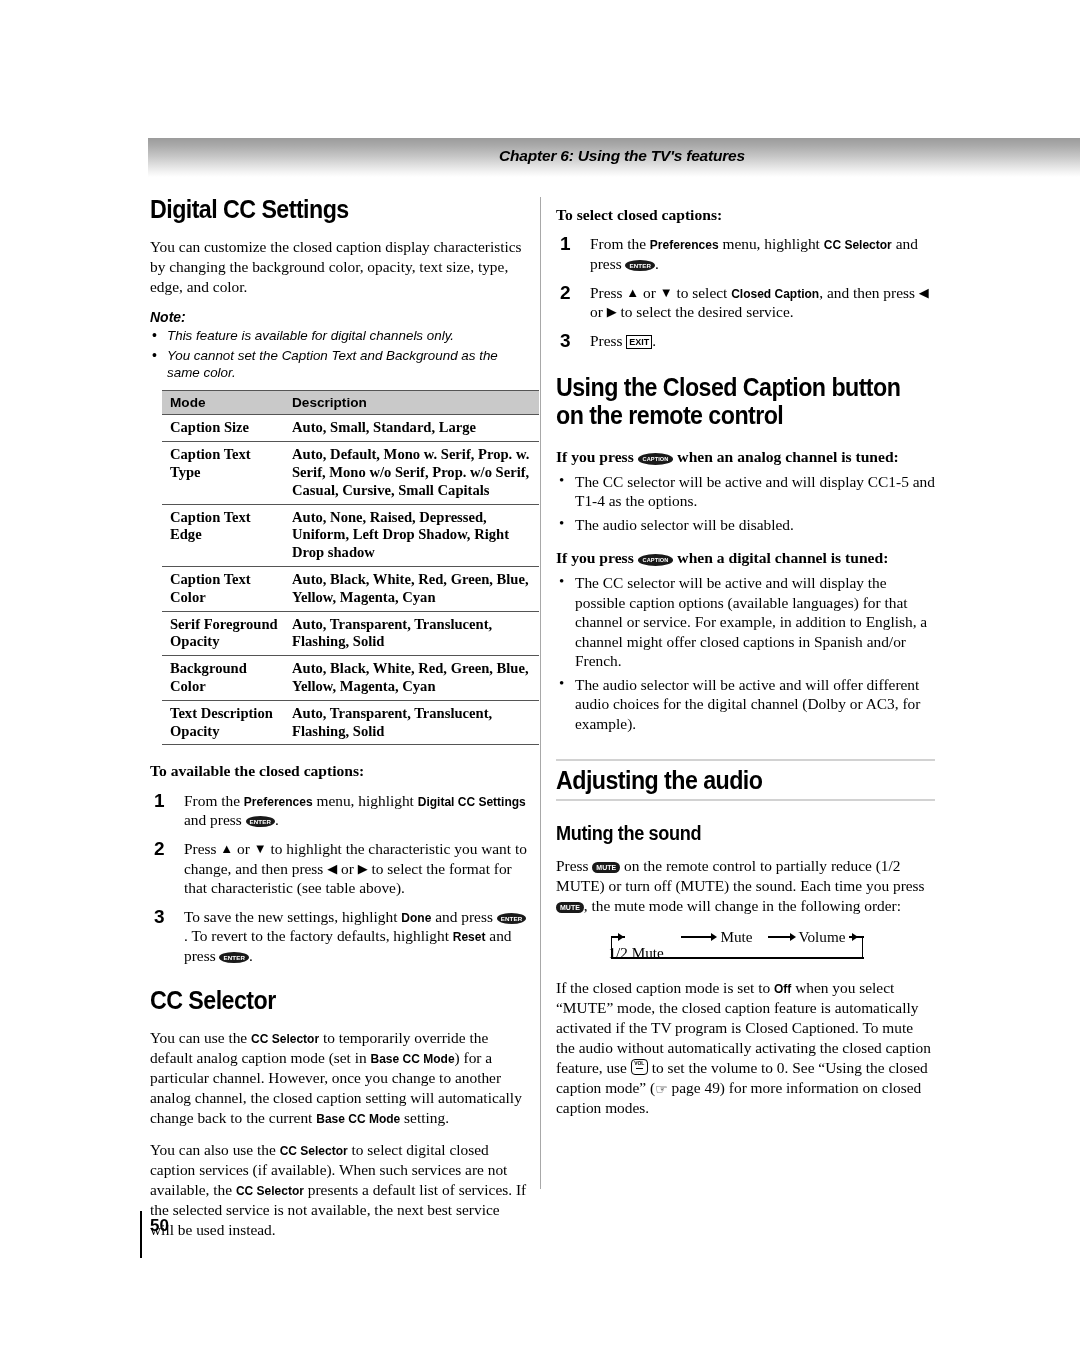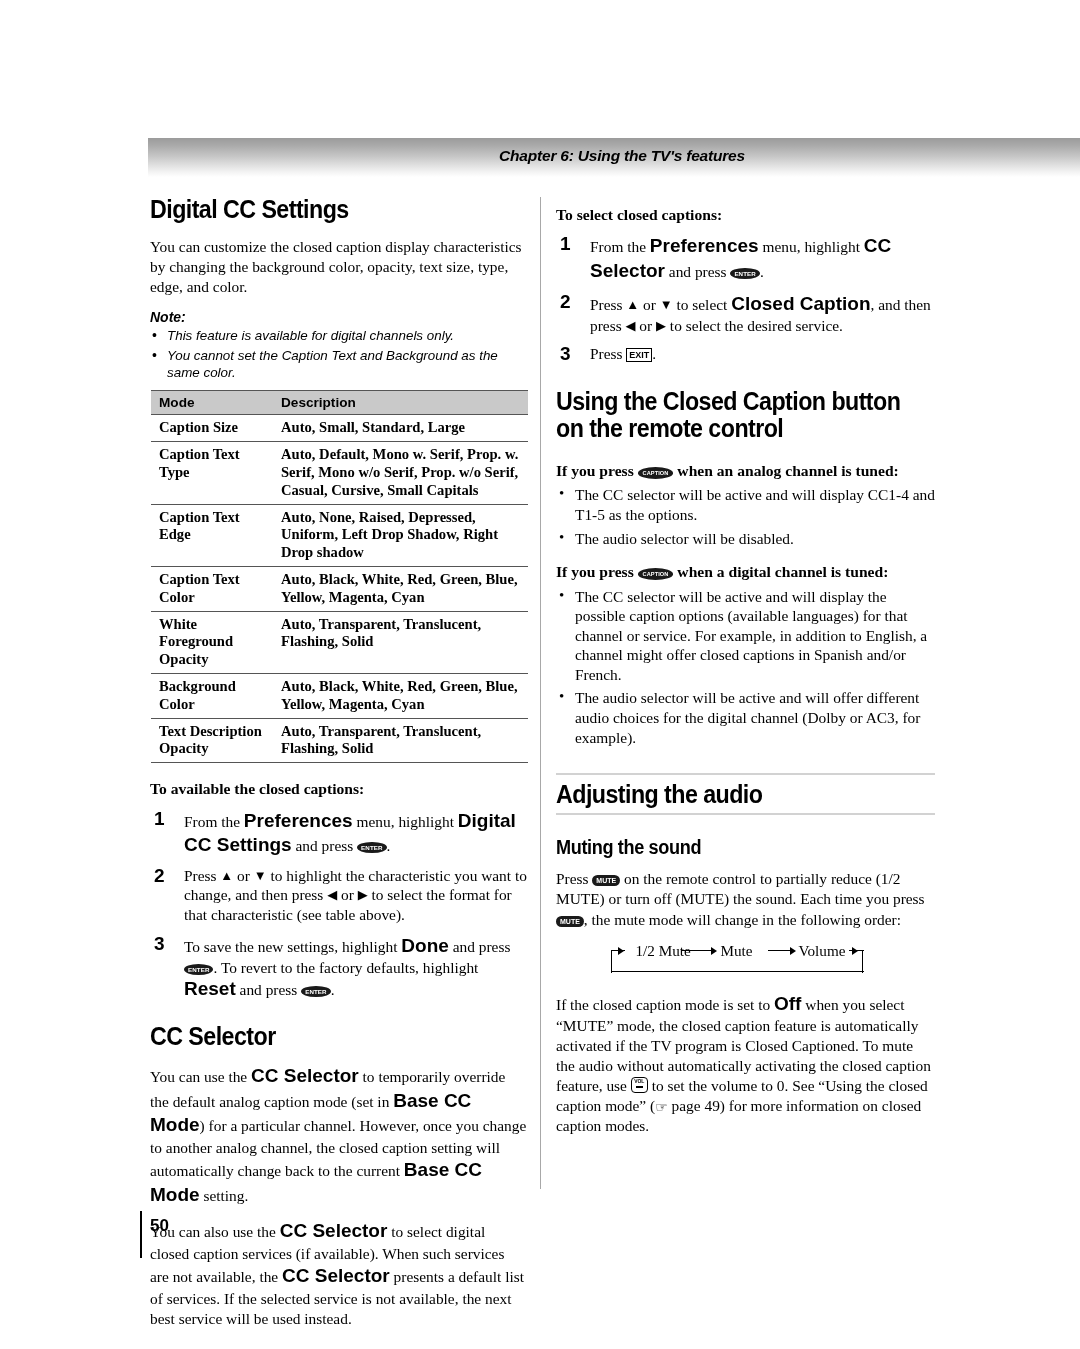--- a/index.html
+++ b/index.html
@@ -101,21 +101,21 @@
   .ruled-head .h1 { margin: 0; }
 
   
   p.body {
     font-family: "Liberation Serif", serif;
     font-size: 15.4px;
     line-height: 1.30;
     margin: 0 0 12px 0;
     text-align: left;
   }
-  .b { font-family: "Liberation Sans", sans-serif; font-weight: bold; font-size: 19px; }
+  .b { font-family: "Liberation Sans", sans-serif; font-weight: bold; font-size: 12px; }
 
   
   .note-title {
     font-family: "Liberation Sans", sans-serif;
     font-weight: bold;
     font-style: italic;
     font-size: 14px;
     margin: 6px 0 2px 0;
   }
   ul.note {
@@ -138,21 +138,21 @@
     left: 2px;
     top: -1px;
     font-size: 14px;
     font-style: normal;
   }
 
   
   table.modes {
     border-collapse: collapse;
     width: 377px;
-    margin: 4px 0 16px 1px;
+    margin: 4px 0 16px 12px;
     table-layout: fixed;
   }
   table.modes th {
     background: #c9c9c9;
     font-family: "Liberation Sans", sans-serif;
     font-weight: bold;
     font-size: 13.6px;
     text-align: left;
     padding: 4px 6px 4px 8px;
     border-top: 1.5px solid #555;
@@ -326,21 +326,21 @@
   }
   .mute-cycle .labels {
     position: absolute;
     left: 0; top: 0;
     width: 290px;
     font-family: "Liberation Serif", serif;
     font-size: 15.2px;
     white-space: nowrap;
   }
   .mute-cycle .lbl { position: absolute; top: 0; }
-  .mute-cycle .lbl-a { left: 35px; }
+  .mute-cycle .lbl-a { left: 8px; margin-top: 16px; }
   .mute-cycle .lbl-b { left: 120px; }
   .mute-cycle .lbl-c { left: 198px; }
   
   .mc-line { position: absolute; background: #000; }
   .mc-left-v   { left: 10px;  top: 8px;  width: 1.8px; height: 23px; }
   .mc-bottom-h { left: 10px;  top: 29px; width: 253px; height: 1.8px; }
   .mc-right-v  { left: 261px; top: 8px;  width: 1.8px; height: 23px; }
   .mc-top-l    { left: 10px;  top: 8px;  width: 14px;  height: 1.8px; }
   .mc-top-r    { left: 248px; top: 8px;  width: 15px;  height: 1.8px; }
   .mc-seg1     { left: 80px;  top: 8px;  width: 33px;  height: 1.8px; }
@@ -421,21 +421,21 @@
         </tr>
         <tr>
           <td>Caption Text Edge</td>
           <td>Auto, None, Raised, Depressed, Uniform, Left Drop Shadow, Right Drop shadow</td>
         </tr>
         <tr>
           <td>Caption Text Color</td>
           <td>Auto, Black, White, Red, Green, Blue, Yellow, Magenta, Cyan</td>
         </tr>
         <tr>
-          <td>White Foreground Opacity</td>
+          <td>Serif Foreground Opacity</td>
           <td>Auto, Transparent, Translucent, Flashing, Solid</td>
         </tr>
         <tr>
           <td>Background Color</td>
           <td>Auto, Black, White, Red, Green, Blue, Yellow, Magenta, Cyan</td>
         </tr>
         <tr>
           <td>Text Description Opacity</td>
           <td>Auto, Transparent, Translucent, Flashing, Solid</td>
         </tr>
@@ -484,21 +484,21 @@
         <span class="num">3</span>
         <span>Press </span><span class="key-box">EXIT</span><span>.</span>
       </li>
     </ol>
 
     <div class="h1 compressed" style="margin-top:24px; margin-bottom:18px;">Using the Closed Caption button on the remote control</div>
 
     <div class="lead"><span>If you press </span><span class="key-oval wide">CAPTION</span><span> when an analog channel is tuned:</span></div>
 
     <ul class="dots">
-      <li>The CC selector will be active and will display CC1-4 and T1-5 as the options.</li>
+      <li>The CC selector will be active and will display CC1-5 and T1-4 as the options.</li>
       <li>The audio selector will be disabled.</li>
     </ul>
 
     <div class="lead-sub"><span>If you press </span><span class="key-oval wide">CAPTION</span><span> when a digital channel is tuned:</span></div>
 
     <ul class="dots">
       <li>The CC selector will be active and will display the possible caption options (available languages) for that channel or service. For example, in addition to English, a channel might offer closed captions in Spanish and/or French.</li>
       <li>The audio selector will be active and will offer different audio choices for the digital channel (Dolby or AC3, for example).</li>
     </ul>
 

